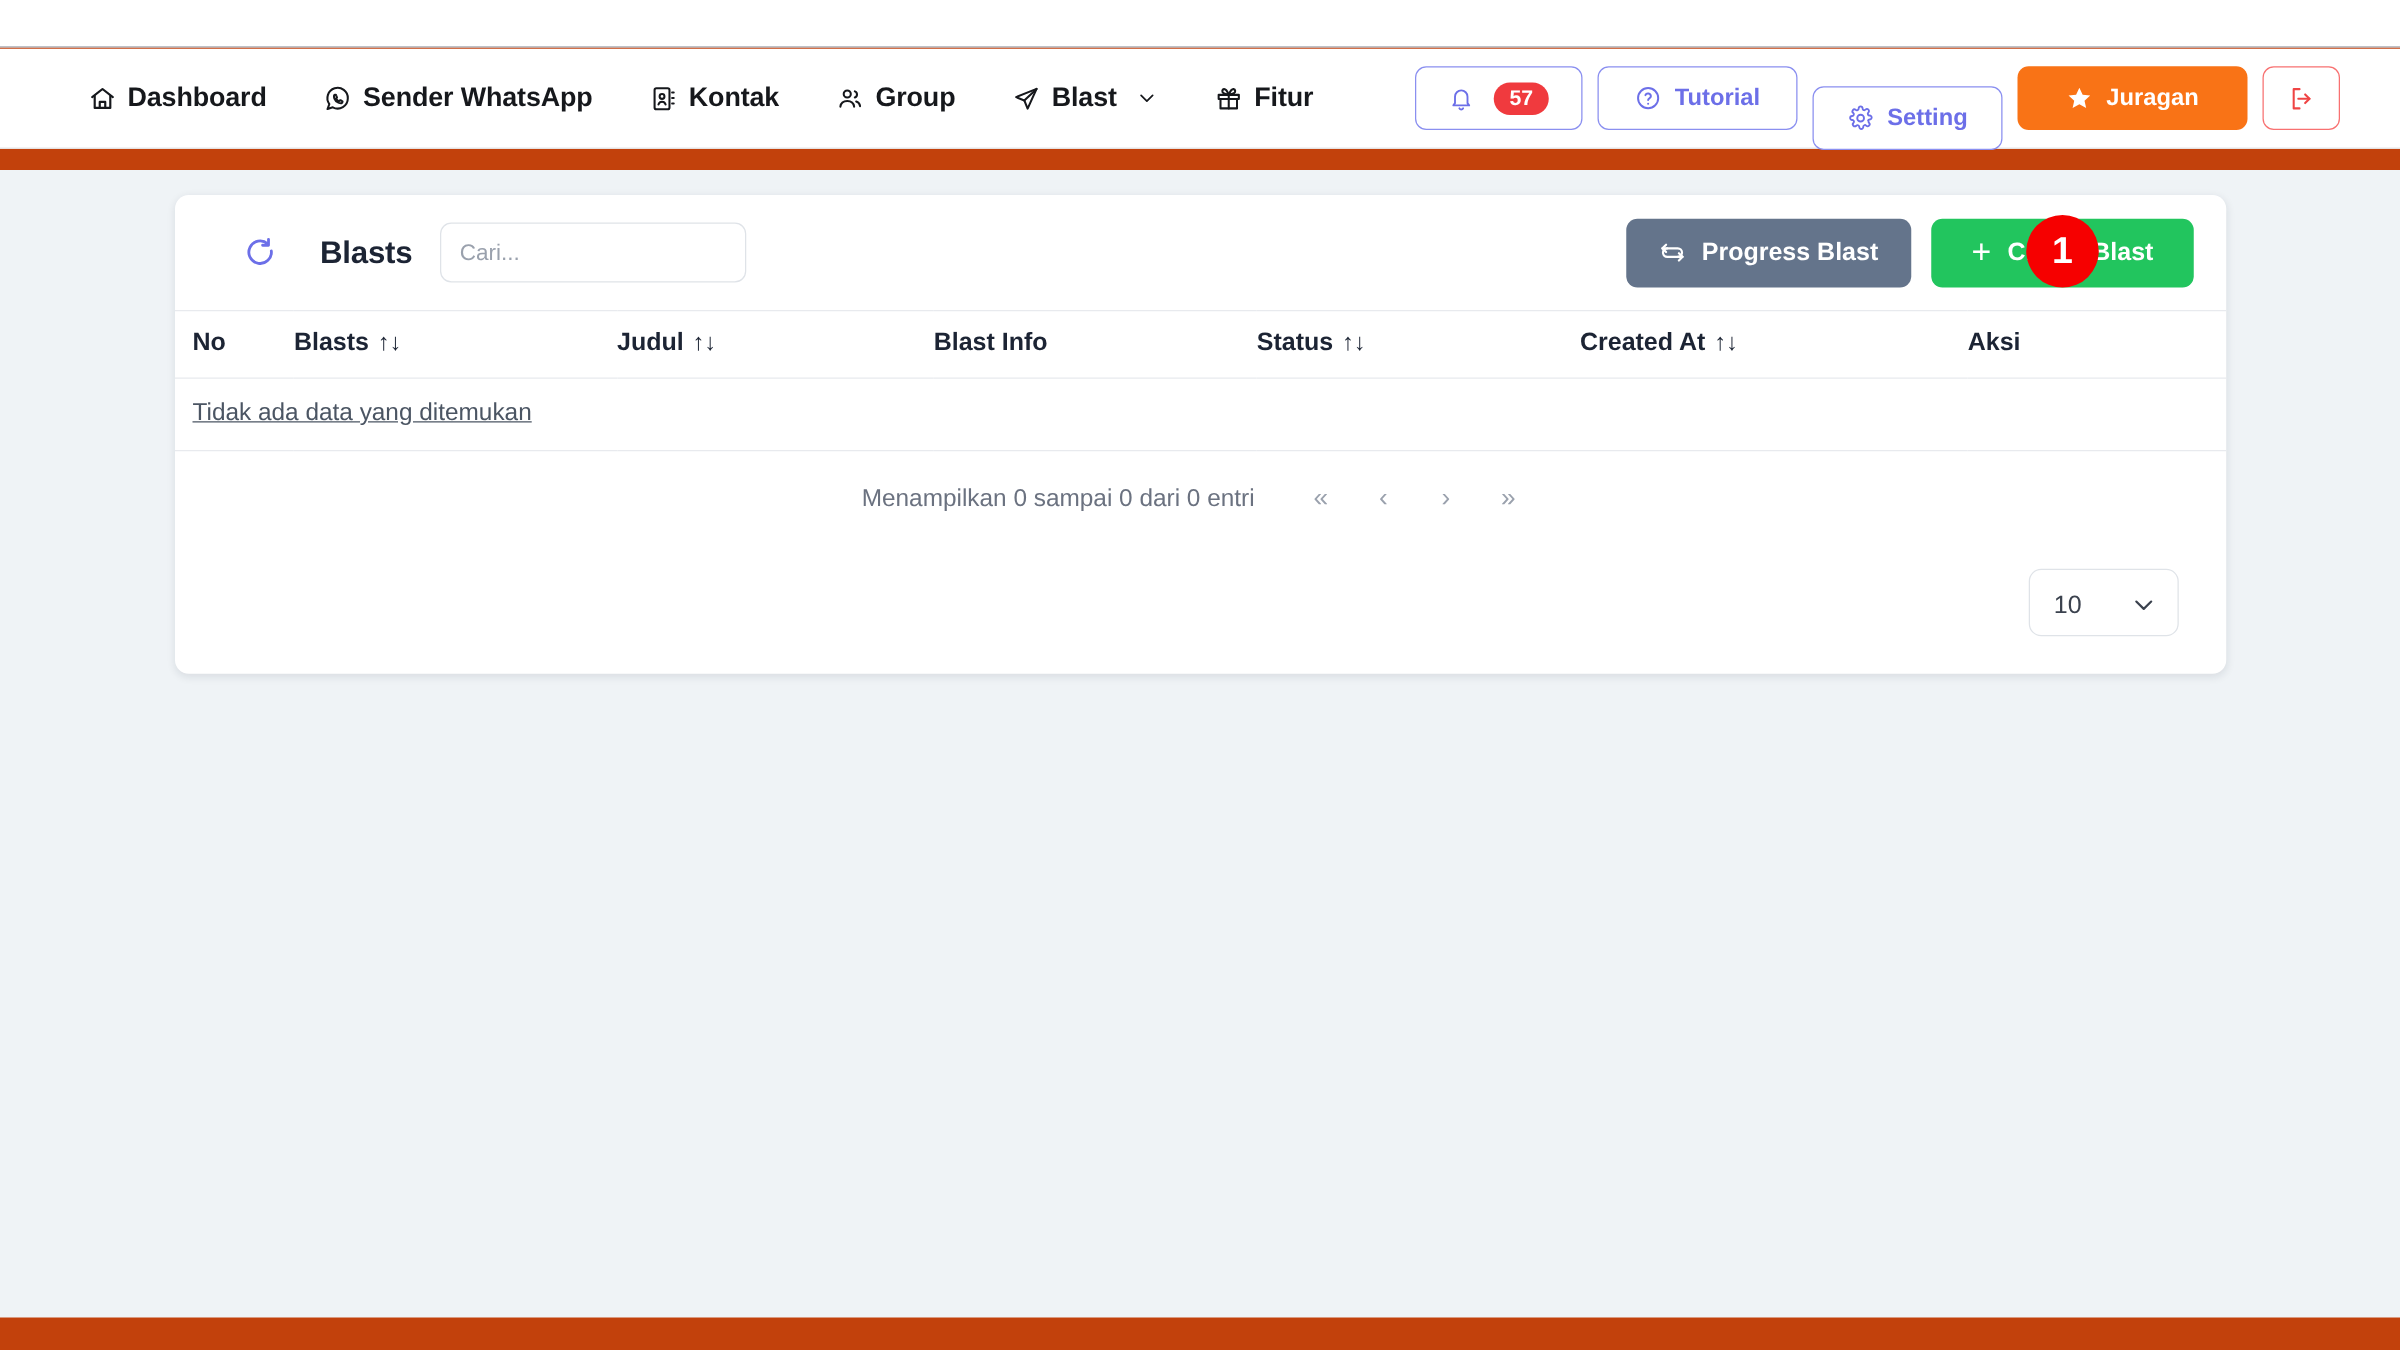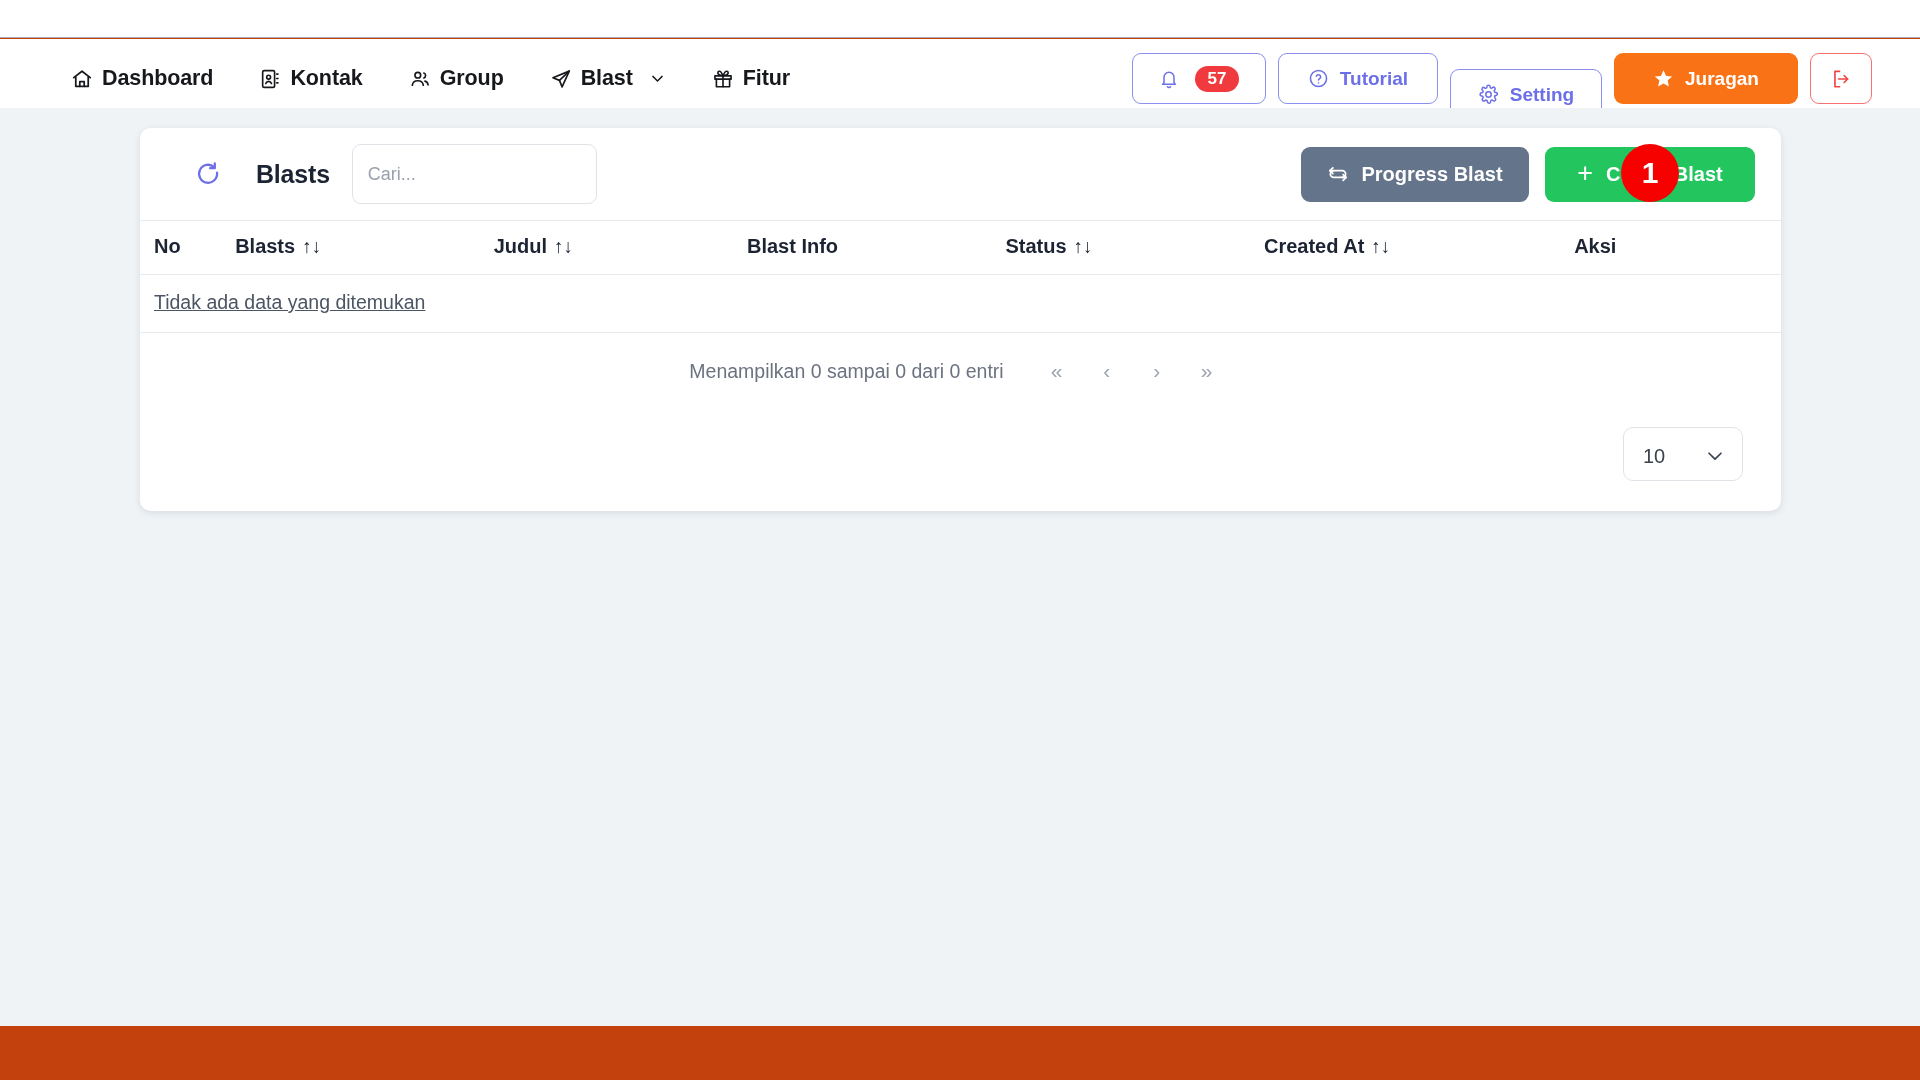--- a/index.html
+++ b/index.html
@@ -136,21 +136,21 @@
     border: 1.5px solid #f87171;
     border-radius: 9px;
     background: #ffffff;
     color: #ef4444;
     cursor: pointer;
   }
 
   
   .content {
     position: absolute;
-    top: 108px; left: 0;
+    top: 136px; left: 0;
     width: 1920px;
     height: 918px;
     background: #eff3f6;
   }
 
   .card {
     position: absolute;
     top: 20px;
     left: 140px;
     width: 1641px;
@@ -179,21 +179,21 @@
     font-size: 25px;
     font-weight: bold;
     color: #1c2434;
     margin-left: 28px;
     letter-spacing: -0.2px;
   }
 
   .search-box {
     margin-left: 22px;
     width: 245px;
-    height: 60px;
+    height: 48px;
     border: 1.5px solid #dfe3e8;
     border-radius: 9px;
     padding: 16px 15px;
     font-size: 18px;
     font-family: "Liberation Sans", sans-serif;
     color: #3b424e;
     background: #ffffff;
     outline: none;
   }
   .search-box::placeholder { color: #9aa1ad; }
@@ -341,20 +341,29 @@
         <span class="nav-icon">
           <svg width="22" height="22" viewBox="0 0 24 24" fill="none" stroke="currentColor" stroke-width="1.9" stroke-linecap="round" stroke-linejoin="round">
             <path d="M3 10.5 12 3.5l9 7"></path>
               <path d="M5.2 9.6V20h13.6V9.6"></path>
               <path d="M9.6 20v-5.2h4.8V20"></path>
           </svg>
         </span>
         <span class="nav-label">Dashboard</span>
       </div>
 
+      <div class="nav-item">
+        <span class="nav-icon">
+          <svg width="22" height="22" viewBox="0 0 24 24" fill="none" stroke="currentColor" stroke-width="1.8" stroke-linecap="round" stroke-linejoin="round">
+            <path d="M21 11.6a8.9 8.9 0 0 1-13.1 7.9L3.3 21l1.6-4.4A8.9 8.9 0 1 1 21 11.6z"></path>
+            <path d="M9 9.2c.2-.5.5-.6.8-.6h.5c.2 0 .4 0 .5.4l.7 1.6c.1.2 0 .4-.1.5l-.4.5c-.1.2-.2.3 0 .6.5.9 1.2 1.5 2.1 1.9.3.1.4 0 .5-.1l.5-.6c.2-.2.3-.2.5-.1l1.5.8c.2.1.3.2.3.4 0 .6-.4 1.2-1 1.4-.6.2-1.3.1-2.6-.5-1.6-.7-3-2.3-3.5-3.6-.4-1-.4-1.8-.3-2.6z"></path>
+          </svg>
+        </span>
+        <span class="nav-label">Sender WhatsApp</span>
+      </div>
 
       <div class="nav-item">
         <span class="nav-icon">
           <svg width="22" height="22" viewBox="0 0 24 24" fill="none" stroke="currentColor" stroke-width="1.8" stroke-linecap="round" stroke-linejoin="round">
             <rect x="4" y="2.8" width="13" height="18.4" rx="1.6"></rect>
             <circle cx="10.5" cy="10" r="2.1"></circle>
             <path d="M7.4 17c.5-1.6 1.7-2.4 3.1-2.4s2.6.8 3.1 2.4"></path>
             <path d="M19.3 6.6h1.4M19.3 11.4h1.4M19.3 16.2h1.4"></path>
           </svg>
         </span>

